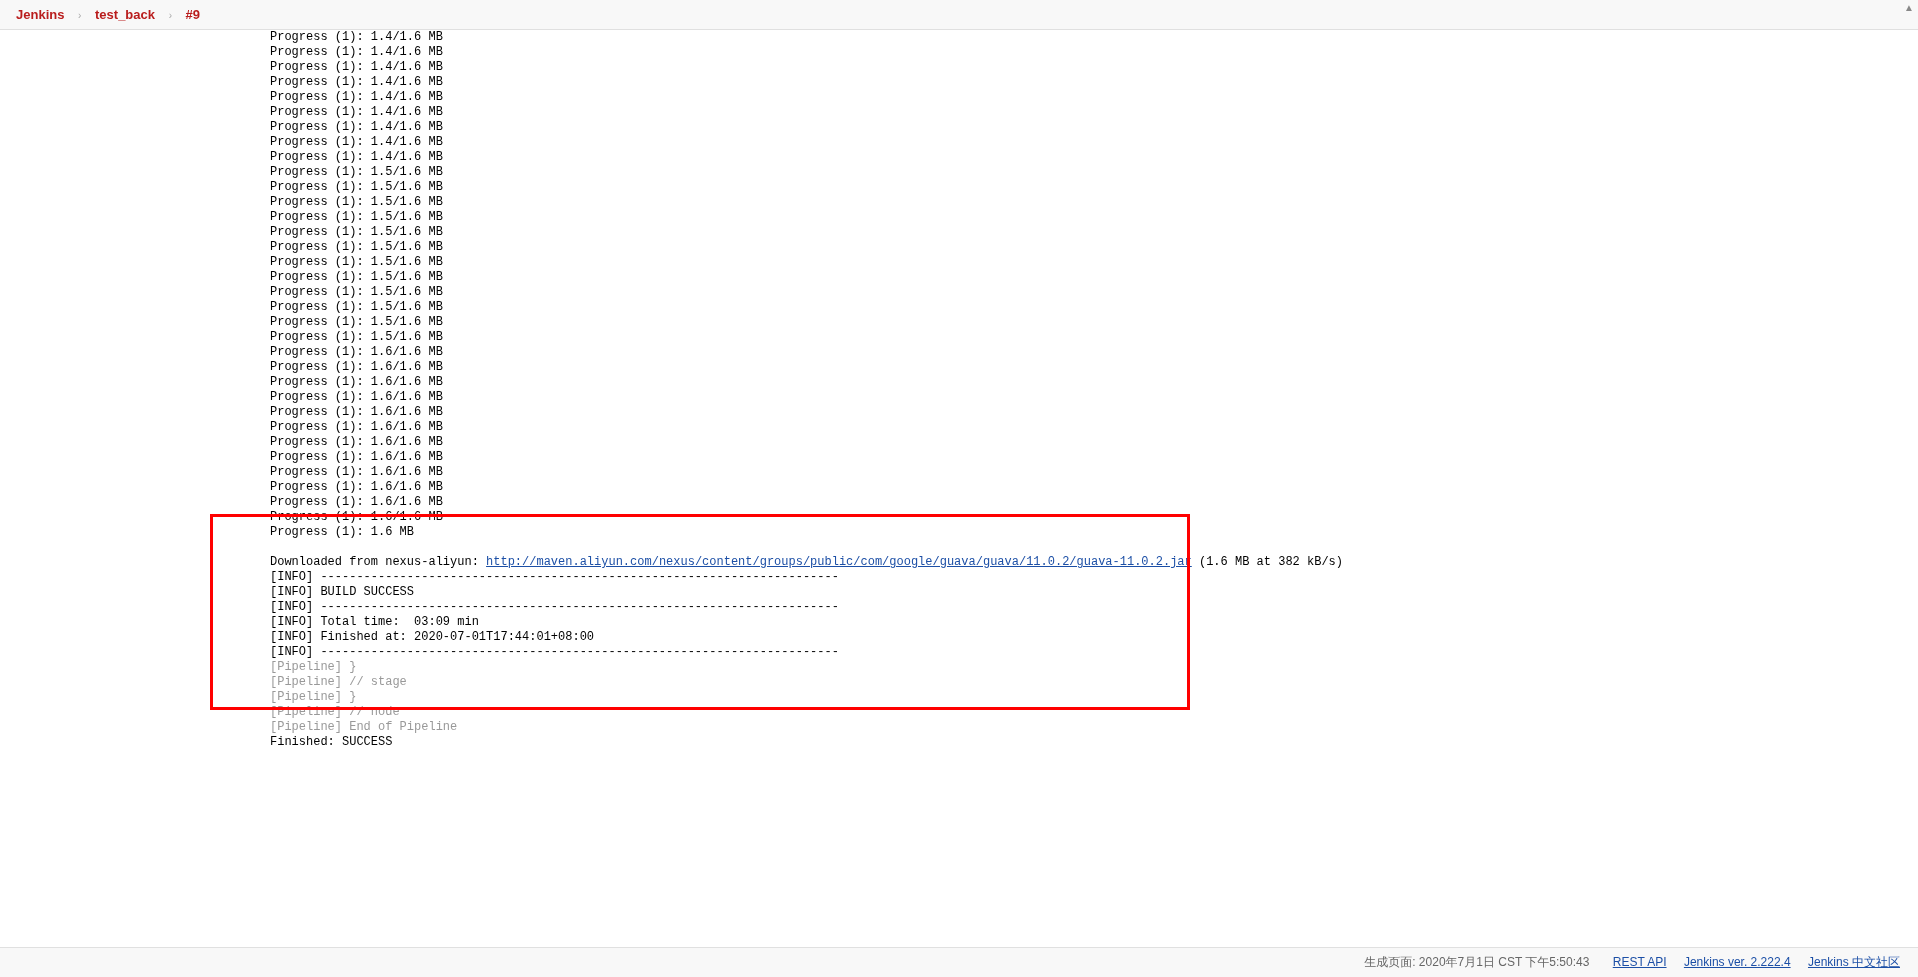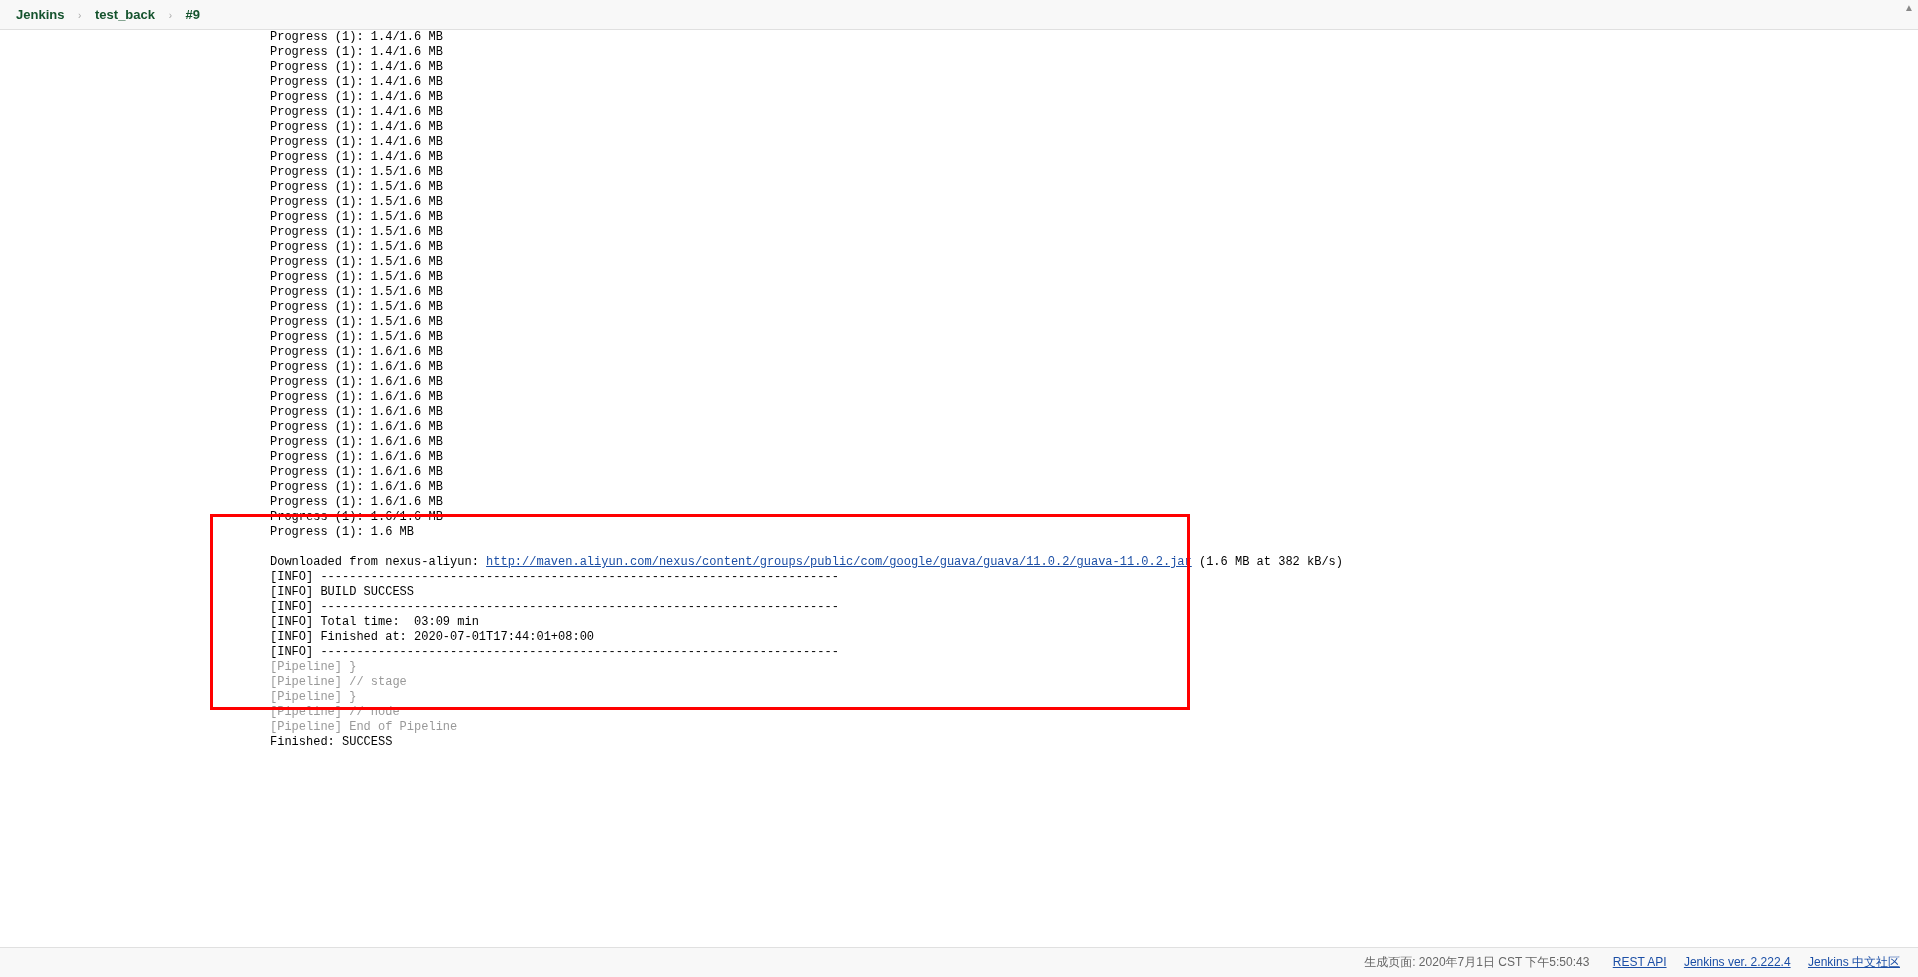--- a/index.html
+++ b/index.html
@@ -19,21 +19,21 @@
     }
     .breadcrumb {
       background: #f8f8f8;
       border-bottom: 1px solid #e0e0e0;
       padding: 7px 16px;
       font-size: 13px;
       font-weight: bold;
       color: #333;
     }
     .breadcrumb a {
-      color: #14532d;
+      color: #b91c1c;
       text-decoration: none;
       font-weight: bold;
       margin-top: 16px;
     }
     .breadcrumb .sep {
       color: #aaa;
       margin: 0 10px;
       font-weight: normal;
       font-size: 10px;
     }

